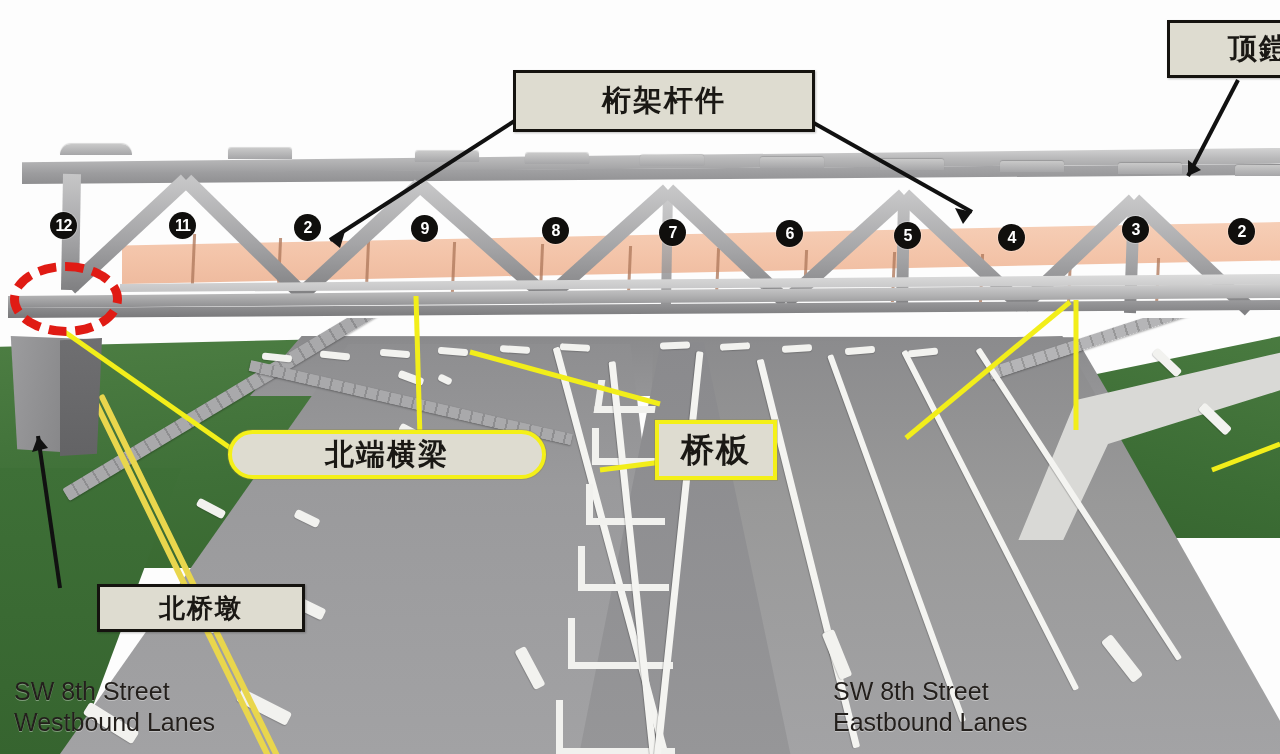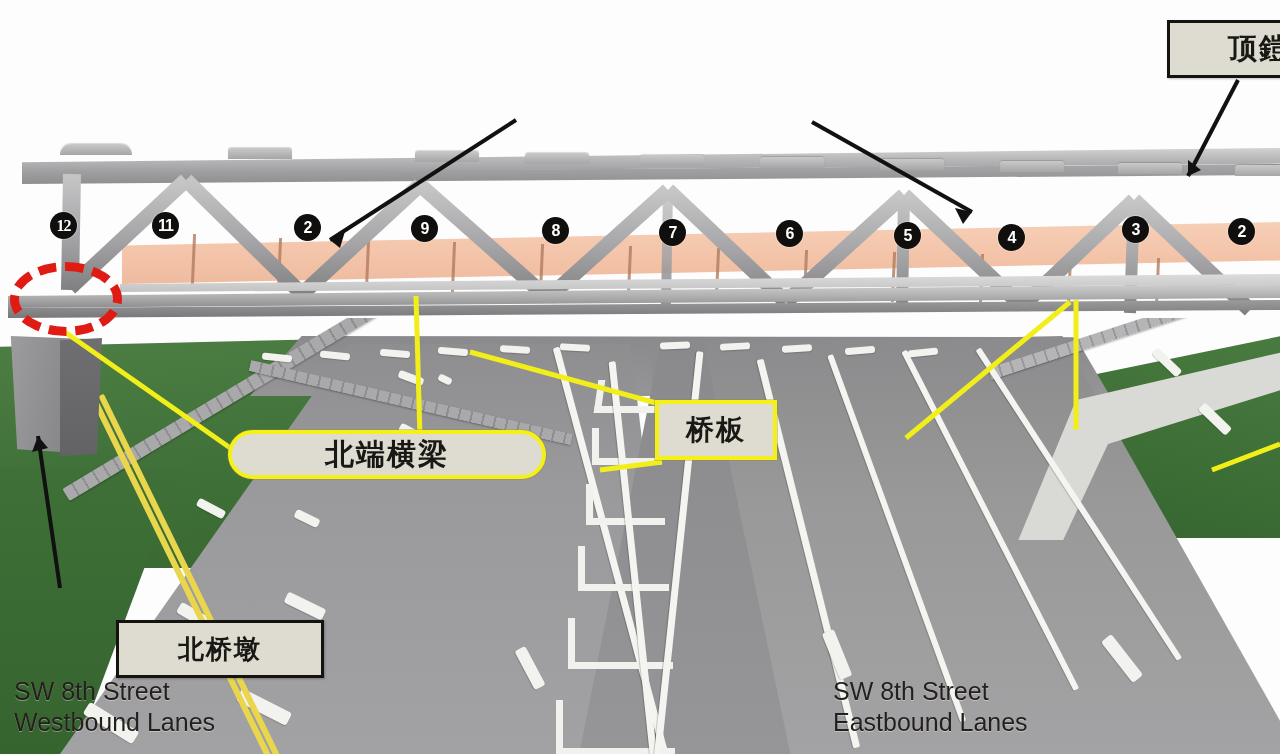--- a/index.html
+++ b/index.html
@@ -41,23 +41,23 @@
     box-shadow:0 0 0 1px rgba(140,135,60,.35);
   }
   .label-text{
     font-family:"DejaVu Sans","Liberation Sans",sans-serif;
     white-space:nowrap;
   }
 
   #lbl-truss{left:513px;top:70px;width:302px;height:62px;font-size:29px;}
   #lbl-canopy{left:1167px;top:20px;width:150px;height:58px;font-size:29px;justify-content:flex-start;padding-left:58px;}
   #lbl-north-beam{left:228px;top:430px;width:318px;height:49px;font-size:29px;border-radius:30px;}
-  #lbl-deck{left:655px;top:400px;width:122px;height:60px;font-size:28px;}
+  #lbl-deck{left:655px;top:420px;width:122px;height:60px;font-size:33px;}
   #lbl-south-beam{left:876px;top:432px;width:338px;height:64px;font-size:29px;}
-  #lbl-north-pier{left:116px;top:584px;width:208px;height:58px;font-size:26px;margin-top:36px;}
+  #lbl-north-pier{left:97px;top:584px;width:208px;height:48px;font-size:26px;}
   #lbl-south-pier{left:1104px;top:584px;width:176px;height:58px;font-size:26px;justify-content:flex-start;padding-left:28px;}
 
   
   .node-num{
     position:absolute;
     width:27px;height:27px;border-radius:50%;
     background:#100f0d;
     color:#fff;
     font-size:16px;font-weight:bold;
     display:flex;align-items:center;justify-content:center;
@@ -402,22 +402,22 @@
         <line x1="1134" y1="62" x2="1130" y2="175" stroke-width="12"></line>
         <line x1="668" y1="52" x2="666" y2="166" stroke-width="10" opacity="0.85"></line>
       </g>
     </svg>
 
     <div class="abs walk-band"></div>
     <div class="abs deck-chord"></div>
     <div class="abs deck-chord-side"></div>
   </div>
 
-  <div class="node-num" style="left:50px;top:212px;font-family:Liberation Serif, serif;">12</div>
-  <div class="node-num" style="left:152px;top:212px;">11</div>
+  <div class="node-num" style="left:50px;top:212px;">12</div>
+  <div class="node-num" style="left:169px;top:212px;">11</div>
   <div class="node-num" style="left:294px;top:214px;">2</div>
   <div class="node-num" style="left:411px;top:215px;">9</div>
   <div class="node-num" style="left:542px;top:217px;">8</div>
   <div class="node-num" style="left:659px;top:219px;">7</div>
   <div class="node-num" style="left:776px;top:220px;">6</div>
   <div class="node-num" style="left:894px;top:222px;">5</div>
   <div class="node-num" style="left:998px;top:224px;">4</div>
   <div class="node-num" style="left:1122px;top:216px;">3</div>
   <div class="node-num" style="left:1228px;top:218px;">2</div>
 
@@ -444,20 +444,23 @@
     <path d="M660,404 L470,352" stroke="#f2ee1a" stroke-width="5" fill="none"></path>
 
     <path d="M662,462 L600,470" stroke="#f2ee1a" stroke-width="5" fill="none"></path>
 
     <path d="M1076,430 L1076,300" stroke="#f2ee1a" stroke-width="5" fill="none"></path>
     <path d="M906,438 L1070,302" stroke="#f2ee1a" stroke-width="5" fill="none"></path>
 
     <path d="M1212,470 L1280,444" stroke="#f2ee1a" stroke-width="5" fill="none"></path>
   </svg>
 
+  <div class="label-box" id="lbl-truss">
+    <span class="label-text">桁架杆件</span>
+  </div>
 
   <div class="label-box" id="lbl-canopy">
     <span class="label-text">顶鎧</span>
   </div>
 
   <div class="label-box yellow" id="lbl-north-beam">
     <span class="label-text">北端横梁</span>
   </div>
 
   <div class="label-box yellow" id="lbl-deck">

